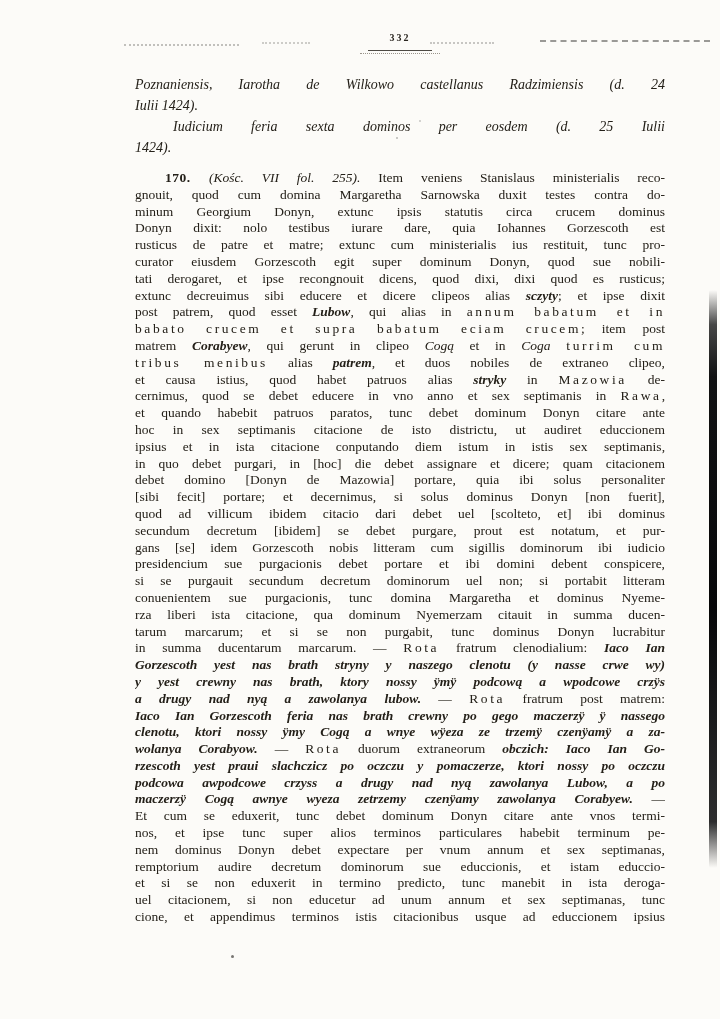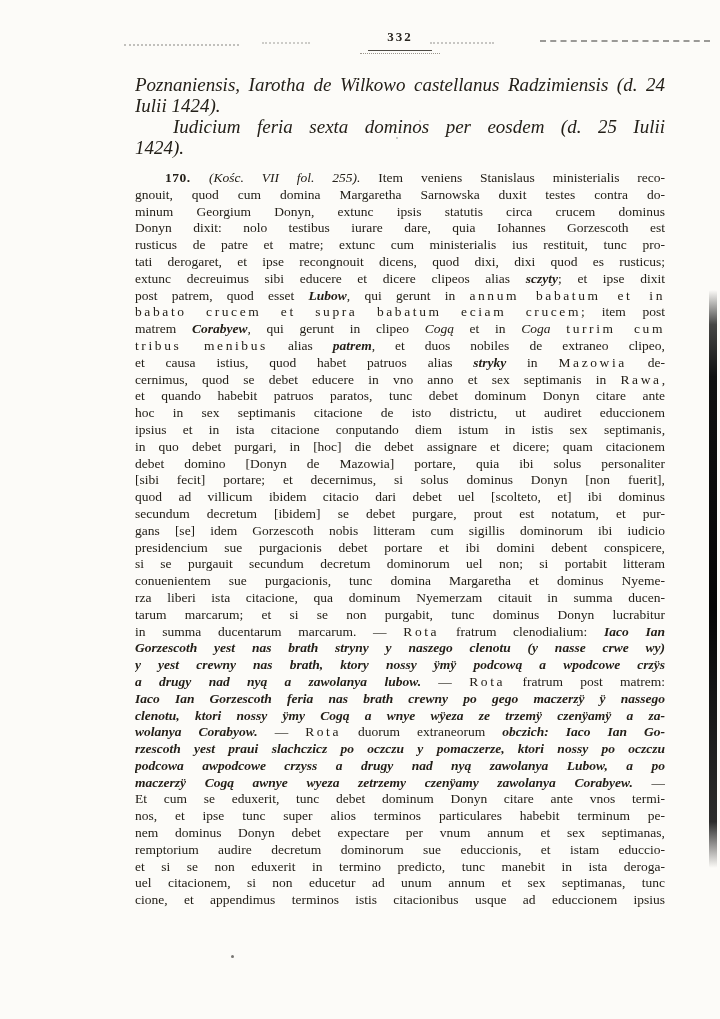--- a/index.html
+++ b/index.html
@@ -11,34 +11,34 @@
     font-family:"Liberation Serif", serif;
     color:#242019;
   }
   .page{position:absolute;inset:0;}
   
   .pagenum-wrap{
     position:absolute;left:335px;top:27px;width:130px;
     text-align:center;
   }
   .pagenum{
-    font-weight:bold;font-size:13px;letter-spacing:2px;color:#2a2620;
+    font-weight:bold;font-size:10px;letter-spacing:2px;color:#2a2620;
   }
   .pagenum-rule{
     position:absolute;left:368px;top:50px;width:64px;height:1px;
     border-top:1px solid #4d4a44;
   }
   .pagenum-rule2{
     position:absolute;left:360px;top:53px;width:80px;height:1px;
     border-top:1px dotted #9a958c;
   }
   
   .header-block{
     position:absolute;left:135px;top:74px;width:530px;
-    font-style:italic;font-size:19px;line-height:21px;
+    font-style:italic;font-size:14px;line-height:21px;
   }
   
   .body-block{
     position:absolute;left:135px;top:170px;width:530px;
     font-size:13.5px;line-height:16.8px;
   }
   .line{
     text-align:justify;
     text-align-last:justify;
     height:16.8px;overflow:hidden;
@@ -90,23 +90,24 @@
       <div class="line indent"><span class="s-i">Iudicium feria sexta dominos per eosdem (d. 25 Iulii</span></div>
       <div class="line short"><span class="s-i">1424).</span></div>
     </div>
 
   <div class="body-block">
       <div class="line indent"><span class="s-b">170. </span><span class="s-i">(Kośc. VII fol. 255). </span><span class="s-n">Item veniens Stanislaus ministerialis reco-</span></div>
       <div class="line"><span class="s-n">gnouit, quod cum domina Margaretha Sarnowska duxit testes contra do-</span></div>
       <div class="line"><span class="s-n">minum Georgium Donyn, extunc ipsis statutis circa crucem dominus</span></div>
       <div class="line"><span class="s-n">Donyn dixit: nolo testibus iurare dare, quia Iohannes Gorzescoth est</span></div>
       <div class="line"><span class="s-n">rusticus de patre et matre; extunc cum ministerialis ius restituit, tunc pro-</span></div>
+      <div class="line"><span class="s-n">curator eiusdem Gorzescoth egit super dominum Donyn, quod sue nobili-</span></div>
       <div class="line"><span class="s-n">tati derogaret, et ipse recongnouit dicens, quod dixi, dixi quod es rusticus;</span></div>
       <div class="line"><span class="s-n">extunc decreuimus sibi educere et dicere clipeos alias </span><span class="s-bi">sczyty</span><span class="s-n">; et ipse dixit</span></div>
-      <div class="line"><span class="s-n">post patrem, quod esset </span><span class="s-bi">Lubow</span><span class="s-n">, qui gerunt in </span><span class="s-sp">annum babatum et in</span></div>
+      <div class="line"><span class="s-n">post patrem, quod esset </span><span class="s-bi">Lubow</span><span class="s-n">, qui alias in </span><span class="s-sp">annum babatum et in</span></div>
       <div class="line"><span class="s-sp">babato crucem et supra babatum eciam crucem</span><span class="s-n">; item post</span></div>
       <div class="line"><span class="s-n">matrem </span><span class="s-bi">Corabyew</span><span class="s-n">, qui gerunt in clipeo </span><span class="s-i">Cogą</span><span class="s-n"> et in </span><span class="s-i">Coga</span><span class="s-n"> </span><span class="s-sp">turrim cum</span></div>
       <div class="line"><span class="s-sp">tribus menibus</span><span class="s-n"> alias </span><span class="s-bi">patrem</span><span class="s-n">, et duos nobiles de extraneo clipeo,</span></div>
       <div class="line"><span class="s-n">et causa istius, quod habet patruos alias </span><span class="s-bi">stryky</span><span class="s-n"> in </span><span class="s-sp">Mazowia</span><span class="s-n"> de-</span></div>
       <div class="line"><span class="s-n">cernimus, quod se debet educere in vno anno et sex septimanis in </span><span class="s-sp">Rawa</span><span class="s-n">,</span></div>
       <div class="line"><span class="s-n">et quando habebit patruos paratos, tunc debet dominum Donyn citare ante</span></div>
       <div class="line"><span class="s-n">hoc in sex septimanis citacione de isto districtu, ut audiret educcionem</span></div>
       <div class="line"><span class="s-n">ipsius et in ista citacione conputando diem istum in istis sex septimanis,</span></div>
       <div class="line"><span class="s-n">in quo debet purgari, in [hoc] die debet assignare et dicere; quam citacionem</span></div>
       <div class="line"><span class="s-n">debet domino [Donyn de Mazowia] portare, quia ibi solus personaliter</span></div>

